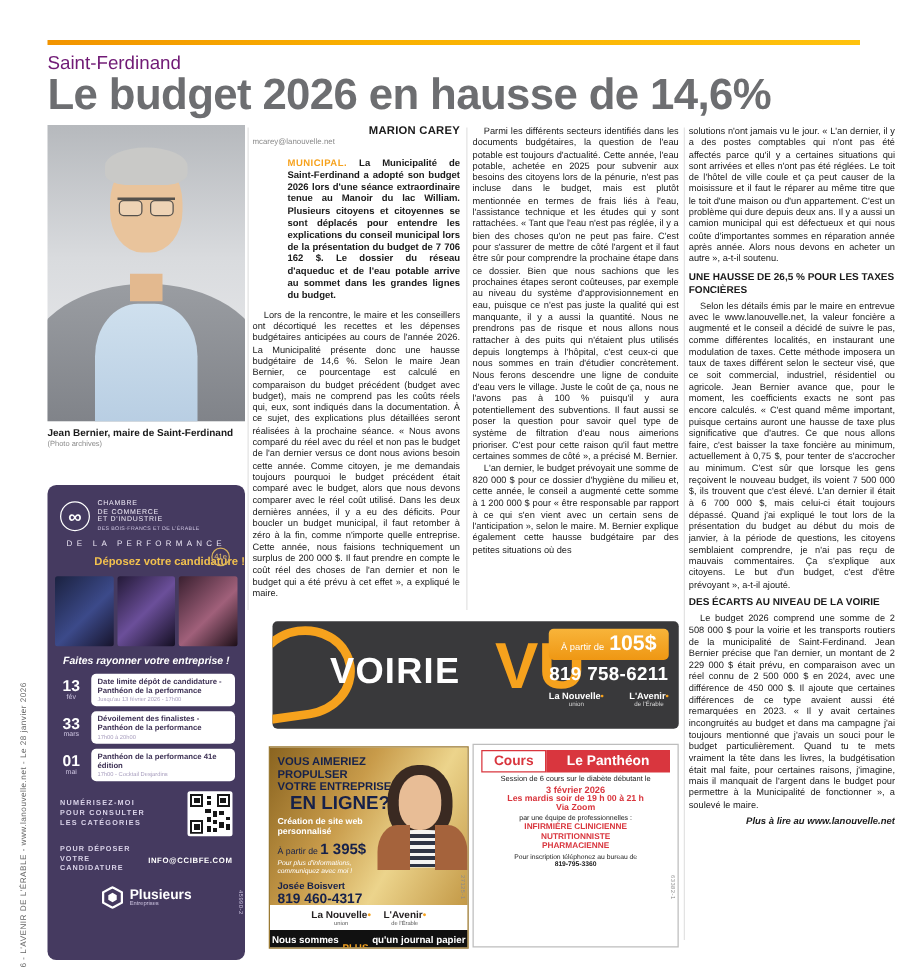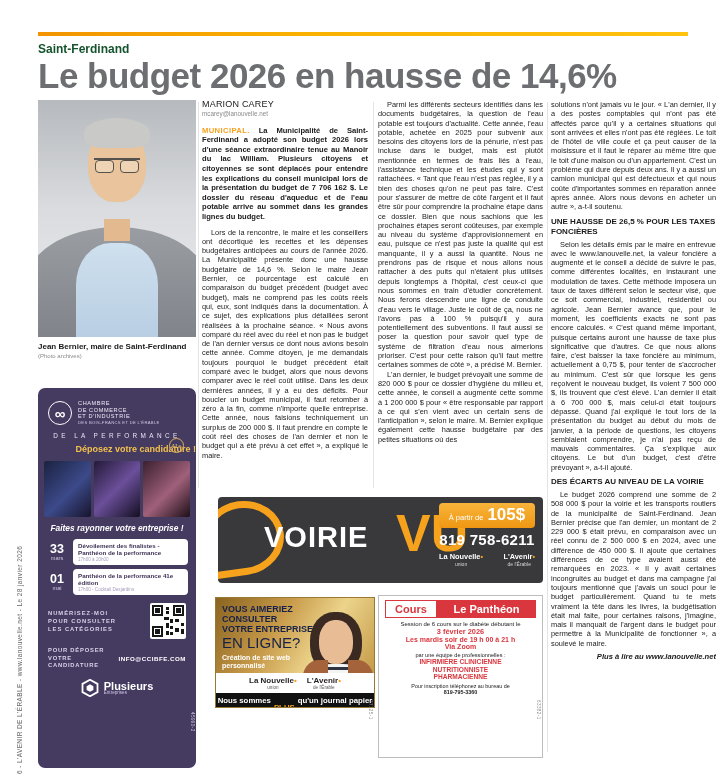--- a/index.html
+++ b/index.html
@@ -2,21 +2,21 @@
 <html lang="fr"><head>
 <meta charset="utf-8">
 <style>
   * { margin:0; padding:0; box-sizing:border-box; }
   html,body { background:#ffffff; }
   body { width:725px; height:776px; font-family:"Liberation Sans", sans-serif; color:#1a1a1a; position:relative; overflow:hidden; }
   #page { position:absolute; inset:0; background:#fff; }
 
   .top-rule { position:absolute; left:38px; top:32px; width:650px; height:4px;
     background:linear-gradient(90deg,#f29400,#f9b000 40%,#ffc20e); }
-  .kicker { position:absolute; left:38px; top:42px; font-size:12px; font-weight:bold; color:#14532d; }
+  .kicker { position:absolute; left:38px; top:42px; font-size:15px; font-weight:normal; color:#701a75; }
   .headline { position:absolute; left:38px; top:56px; width:660px; font-size:35px; font-weight:bold;
     color:#6d6e71; letter-spacing:-0.5px; }
 
   .edge-text { position:absolute; left:16px; top:498px; height:276px; writing-mode:vertical-rl;
     transform:rotate(180deg); font-size:6.5px; color:#666; white-space:nowrap; letter-spacing:0.4px; }
 
   
   .photo { position:absolute; left:38px; top:100px; width:158px; height:237px; overflow:hidden;
     background:linear-gradient(180deg,#b6b9bd,#d9dbde 45%,#ecedef); }
   .ph-jacket { position:absolute; bottom:-10px; left:-14px; width:186px; height:120px;
@@ -37,24 +37,24 @@
   .photo-credit  { position:absolute; left:38px; top:353px; width:158px; font-size:6px; color:#8a8a8a; }
 
   
   .col { position:absolute; overflow:hidden; font-size:7.4px; line-height:9.3px; }
   .colA { left:202px; top:100px; width:166px; height:392px; }
   .colB { left:378px; top:100px; width:165px; height:392px; }
   .colC { left:551px; top:100px; width:165px; height:656px; }
   .gut1,.gut2,.gut3 { position:absolute; top:102px; width:1px; height:386px; background:#e3e3e3; }
   .gut1{ left:198px; } .gut2{ left:373px; } .gut3{ left:547px; height:650px; }
 
-  .byline { font-size:9px; font-weight:normal; letter-spacing:0.2px; }
+  .byline { font-size:9px; font-weight:bold; letter-spacing:0.2px;text-align:right; }
   .byline-email { font-size:6.3px; color:#8a8a8a; margin-bottom:7px; }
   .jtext { text-align:justify; hyphens:auto; -webkit-hyphens:auto; }
-  .lede { font-weight:bold; font-size:7.6px; line-height:9.6px; margin-bottom:6px; }
+  .lede { font-weight:bold; font-size:7.6px; line-height:9.6px; margin-bottom:6px;margin-left:28px; }
   .lede-label { color:#f6a21d; font-weight:bold; letter-spacing:0.4px; }
   .ind { text-indent:9px; }
   .subhead { font-size:8px; font-weight:bold; line-height:10px; margin:5px 0 3px; }
   .more-link { display:block; text-align:right; font-weight:bold; font-style:italic; font-size:7.6px; margin-top:4px; }
 
   
   .ad-pantheon { position:absolute; left:38px; top:388px; width:158px; height:380px;
     background:#453a60; border-radius:7px; color:#fff; overflow:hidden; }
   .cci-row { display:flex; align-items:center; gap:6px; padding:12px 10px 4px; }
   .infinity { flex:0 0 auto; width:24px; height:24px; border:1.6px solid #fff; border-radius:50%;
@@ -101,25 +101,25 @@
   .sv-pill { background:linear-gradient(180deg,#f8b43a,#ef9713); border-radius:4px; padding:2px 4px 3px;
     display:flex; align-items:baseline; justify-content:center; gap:4px; }
   .sv-pill-pre { font-size:7.5px; color:#fff; }
   .sv-pill-price { font-size:17px; font-weight:bold; color:#fff; }
   .sv-phone { font-size:15px; font-weight:bold; margin-top:3px; letter-spacing:0.3px; }
   .sv-logos { display:flex; justify-content:space-between; margin-top:4px; font-size:7.4px; font-weight:bold; }
   .sv-logos .dot { color:#f6a21d; }
   .sv-logo-sub { display:block; font-size:5px; font-weight:normal; color:#d8d8d8; }
 
   
-  .ad-web { position:absolute; left:215px; top:597px; width:160px; height:111px; overflow:hidden;
+  .ad-web { position:absolute; left:215px; top:597px; width:160px; height:162px; overflow:hidden;
     border:1px solid #9a7a33;
     background:linear-gradient(120deg,#8a6420,#c89b4a 35%,#ecd48c 60%,#b98a35); }
   .w-line1 { margin:6px 0 0 6px; font-size:9px; font-weight:bold; color:#16214a; line-height:10px; }
-  .w-line4 { margin-left:6px; font-size:15px; font-weight:normal; color:#16214a; }
+  .w-line4 { margin-left:16px; font-size:15px; font-weight:bold; color:#16214a; }
   .w-service { margin:3px 0 0 6px; font-size:7px; font-weight:bold; color:#fff; line-height:8px; width:80px; }
   .w-price { margin:2px 0 0 6px; font-size:7px; color:#16214a; }
   .w-price b { font-size:12px; }
   .w-note { margin:2px 0 0 6px; font-size:5.4px; font-style:italic; color:#fff; width:78px; line-height:6.4px; }
   .w-name { margin:3px 0 0 6px; font-size:7.6px; font-weight:bold; color:#16214a; }
   .w-phone { margin:0 0 0 6px; font-size:11px; font-weight:bold; color:#16214a; }
   .w-email { margin:1px 0 0 6px; font-size:5.2px; color:#fff; text-decoration:underline; }
   .wm { position:absolute; right:2px; top:14px; width:70px; height:82px; }
   .wm-hair { position:absolute; left:8px; top:0; width:52px; height:62px; background:#3a2a22; border-radius:46%; }
   .wm-face { position:absolute; left:17px; top:8px; width:34px; height:44px; background:#e8bd96; border-radius:46%; }
@@ -226,20 +226,30 @@
     <div class="pan-cta">Déposez votre candidature !</div>
     <div class="pan-strip">
       <div class="ps1"></div>
       <div class="ps2"></div>
       <div class="ps3"></div>
     </div>
     <div class="pan-banner">Faites rayonner votre entreprise !</div>
     <div class="events">
       <div class="ev">
         <div class="ev-date">
+          <div class="ev-day">13</div>
+          <div class="ev-month">fév</div>
+        </div>
+        <div class="ev-card">
+          <div class="ev-title">Date limite dépôt de candidature - Panthéon de la performance</div>
+          <div class="ev-sub">Jusqu'au 13 février 2026 - 17h00</div>
+        </div>
+      </div>
+      <div class="ev">
+        <div class="ev-date">
           <div class="ev-day">33</div>
           <div class="ev-month">mars</div>
         </div>
         <div class="ev-card">
           <div class="ev-title">Dévoilement des finalistes - Panthéon de la performance</div>
           <div class="ev-sub">17h00 à 20h00</div>
         </div>
       </div>
       <div class="ev">
         <div class="ev-date">
@@ -292,21 +302,21 @@
       <div class="sv-logos">
         <span><span>La Nouvelle</span><span class="dot">•</span><span class="sv-logo-sub">union</span></span>
         <span><span>L'Avenir</span><span class="dot">•</span><span class="sv-logo-sub">de l'Érable</span></span>
       </div>
     </div>
   </div>
 
   <div class="ad-web">
     <div class="w-line1">
       <div>VOUS AIMERIEZ</div>
-      <div>CONSULTER</div>
+      <div>PROPULSER</div>
       <div>VOTRE ENTREPRISE</div>
     </div>
     <div class="w-line4">EN LIGNE?</div>
     <div class="w-service">Création de site web personnalisé</div>
     <div class="w-price"><span>À partir de</span> <b>1 395$</b></div>
     <div class="w-note">Pour plus d'informations, communiquez avec moi !</div>
     <div class="w-name">Josée Boisvert</div>
     <div class="w-phone">819 460-4317</div>
     <div class="w-email">jboisvert@lanouvelle.net</div>
     <div class="wm">

